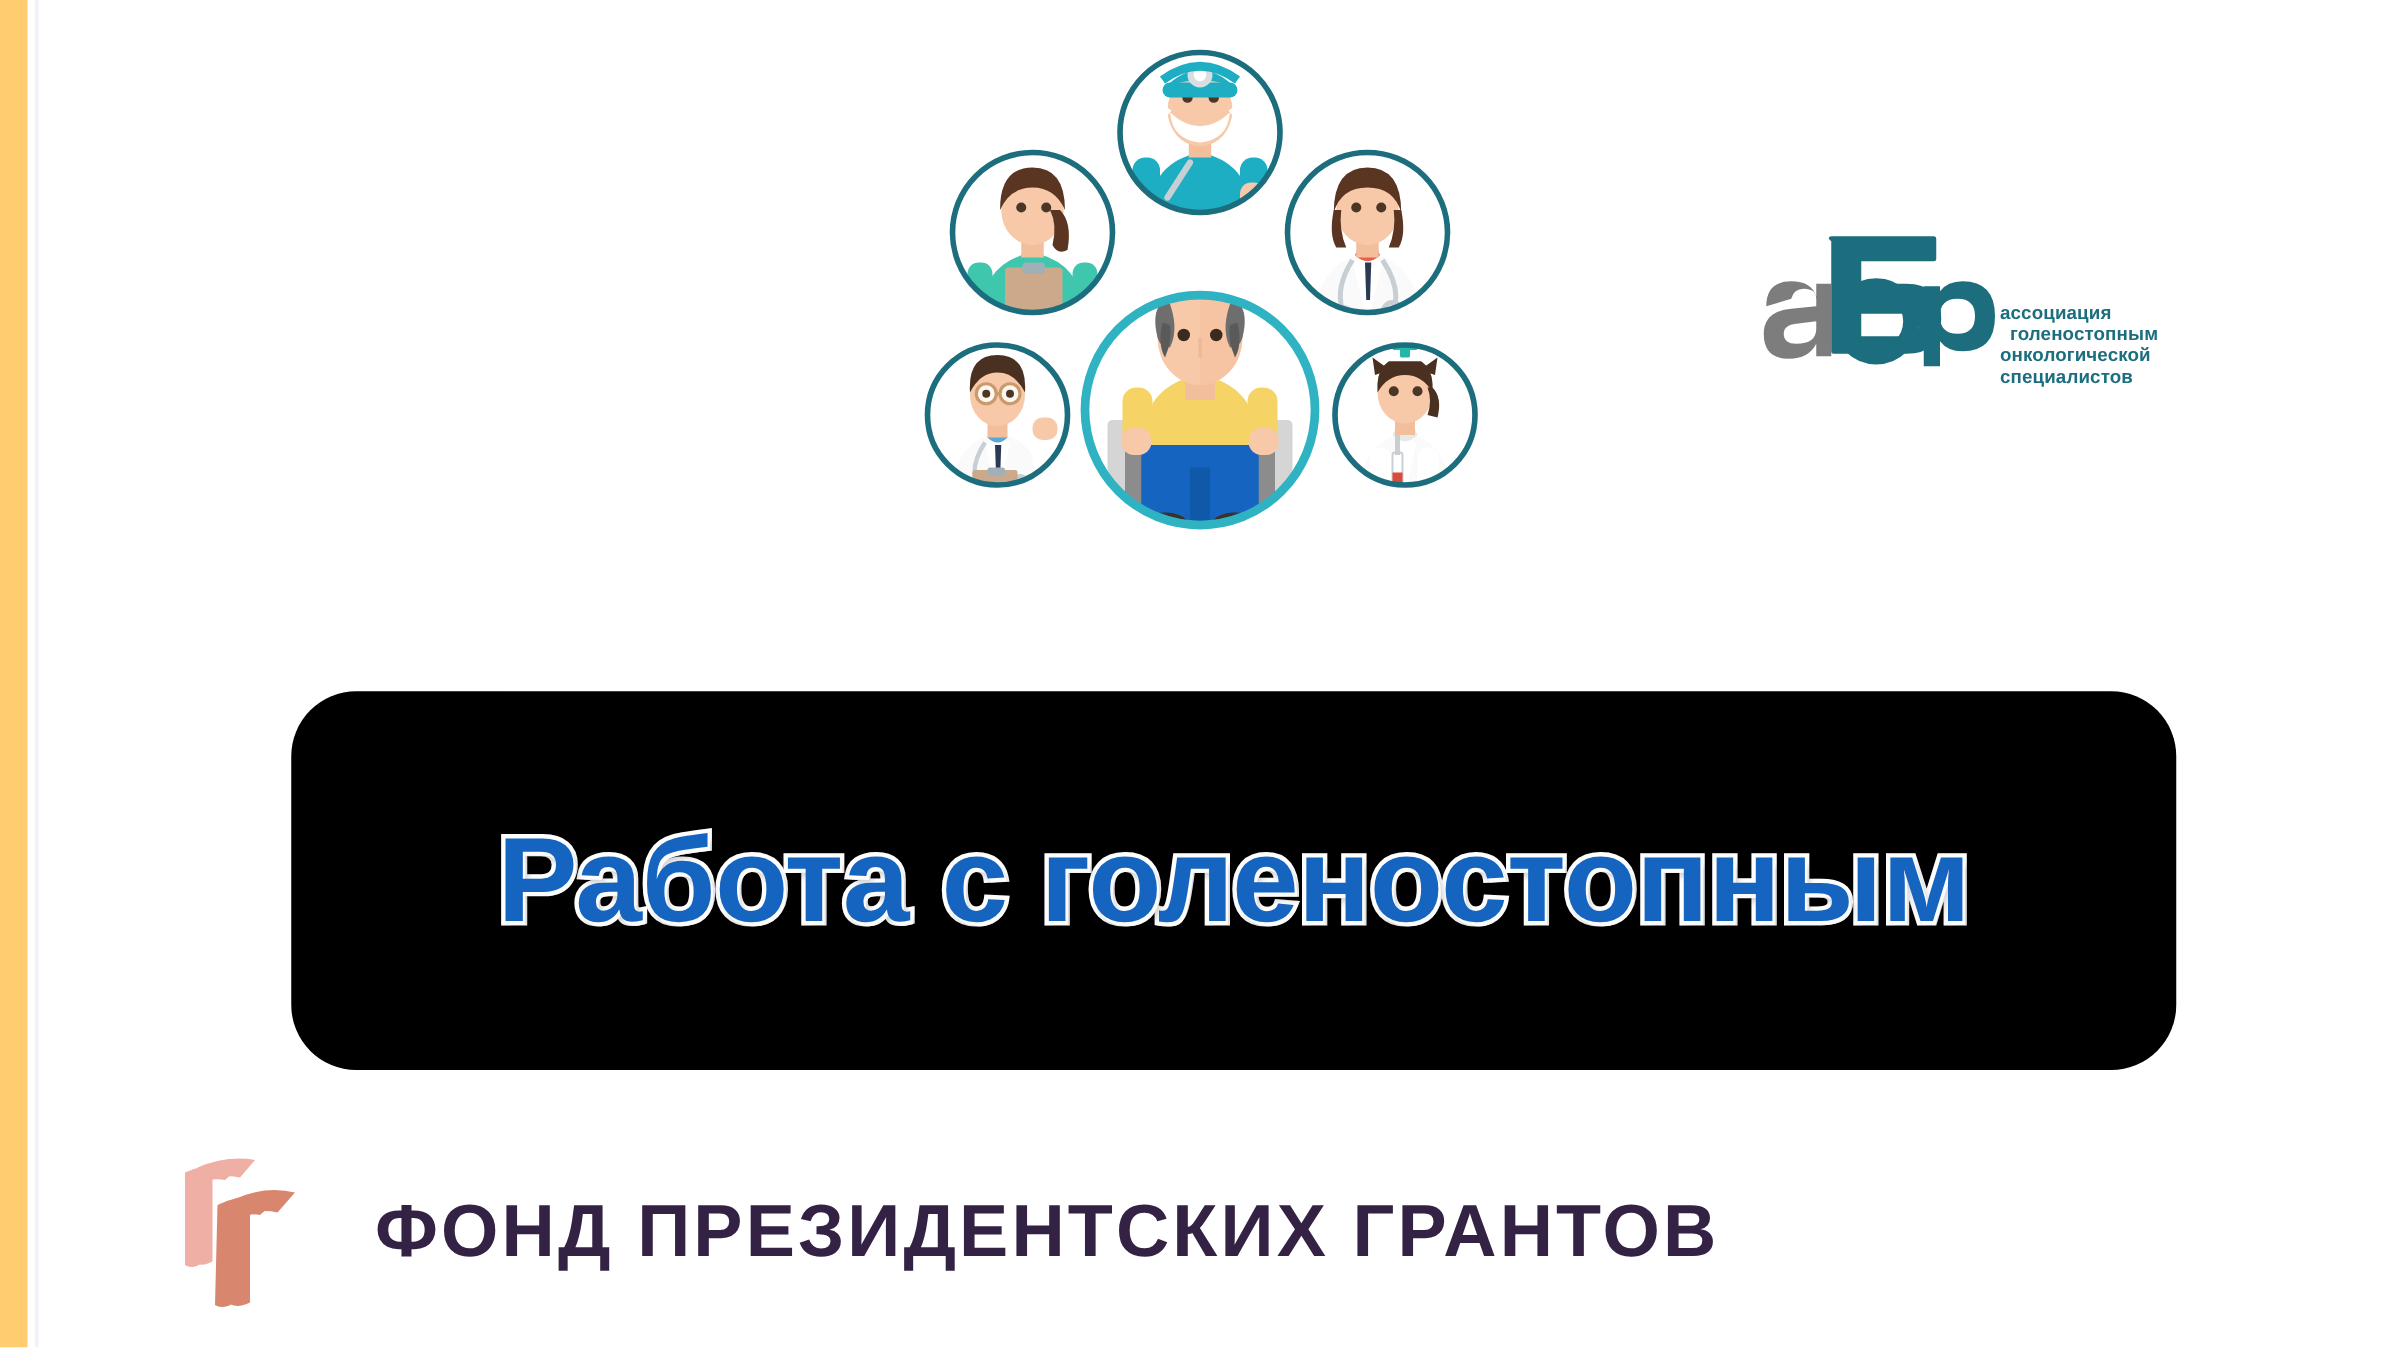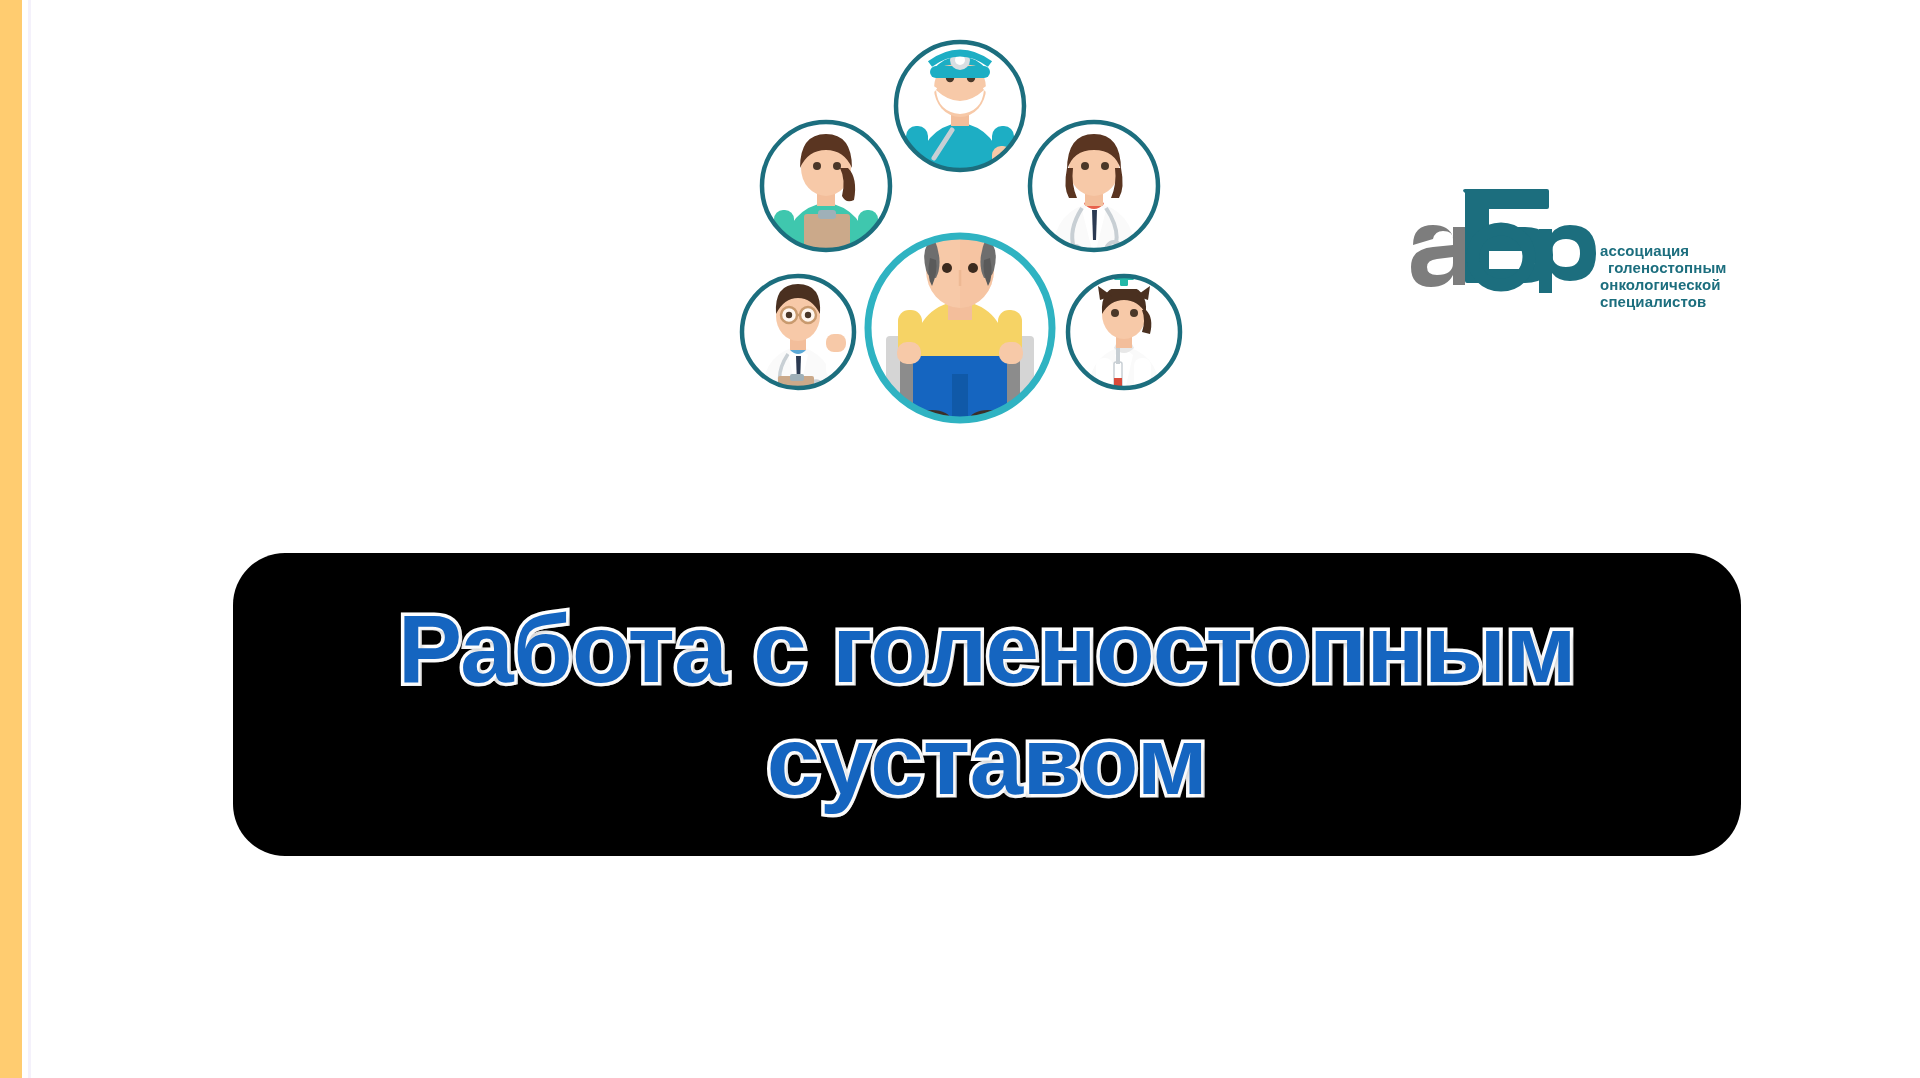--- a/index.html
+++ b/index.html
@@ -370,17 +370,27 @@
 
   <div class="asor-text">
     <div class="ln i1">ассоциация</div>
     <div class="ln i2">голеностопным</div>
     <div class="ln i3">онкологической</div>
     <div class="ln i4">специалистов</div>
   </div>
 
   <div class="title-banner">
     <div class="title-line l1">Работа с голеностопным</div>
-    <div class="title-line l2">суставом</div>
-  </div>
-
+  </div>
+
+  <div class="fund">
+    <div class="fund-mark">
+      <svg width="120" height="130" viewBox="0 0 120 130" xmlns="http://www.w3.org/2000/svg">
+        <path d="M8 18 q24 -10 46 -6 l-14 12 q-10 -2 -18 2 l0 64 q-8 6 -14 2 z" fill="#F0AFA4"></path>
+        <path d="M18 14 q24 -10 46 -6 l-12 14 q-12 -3 -22 1 l0 66 q-8 5 -14 1 z" fill="#F0AFA4"></path>
+        <path d="M34 44 q26 -12 50 -6 l-16 14 q-12 -2 -20 2 l0 68 q-10 6 -16 2 z" fill="#D9866E"></path>
+        <path d="M46 40 q26 -12 50 -6 l-14 16 q-14 -3 -22 2 l0 70 q-10 5 -16 1 z" fill="#D9866E"></path>
+      </svg>
+    </div>
+    <div class="fund-text">ФОНД ПРЕЗИДЕНТСКИХ ГРАНТОВ</div>
+  </div>
 
 </div>
 
 </body></html>

